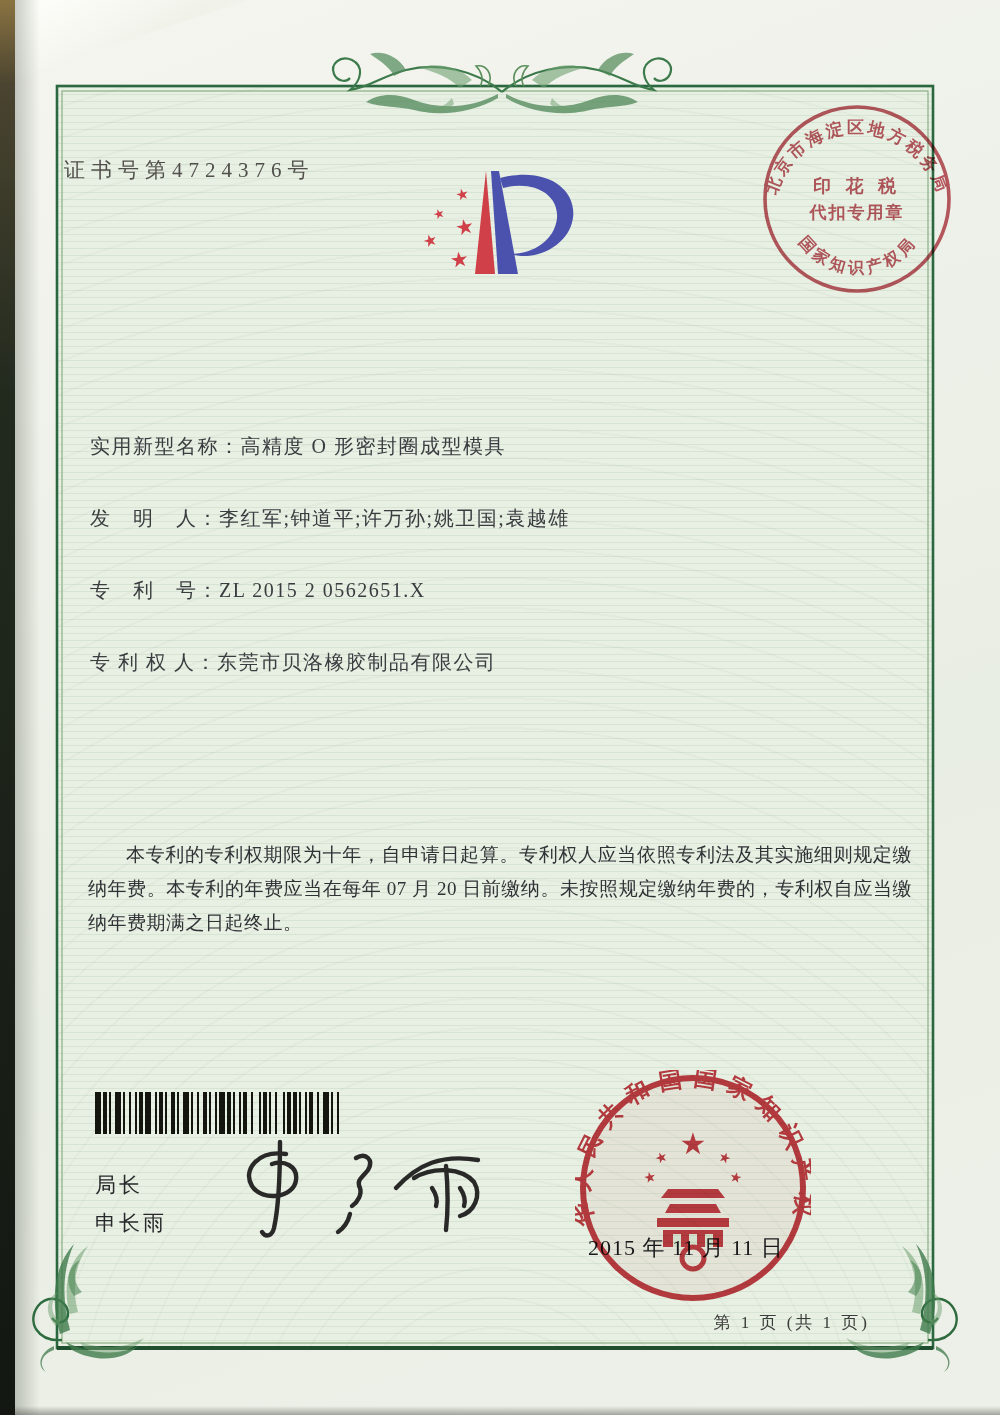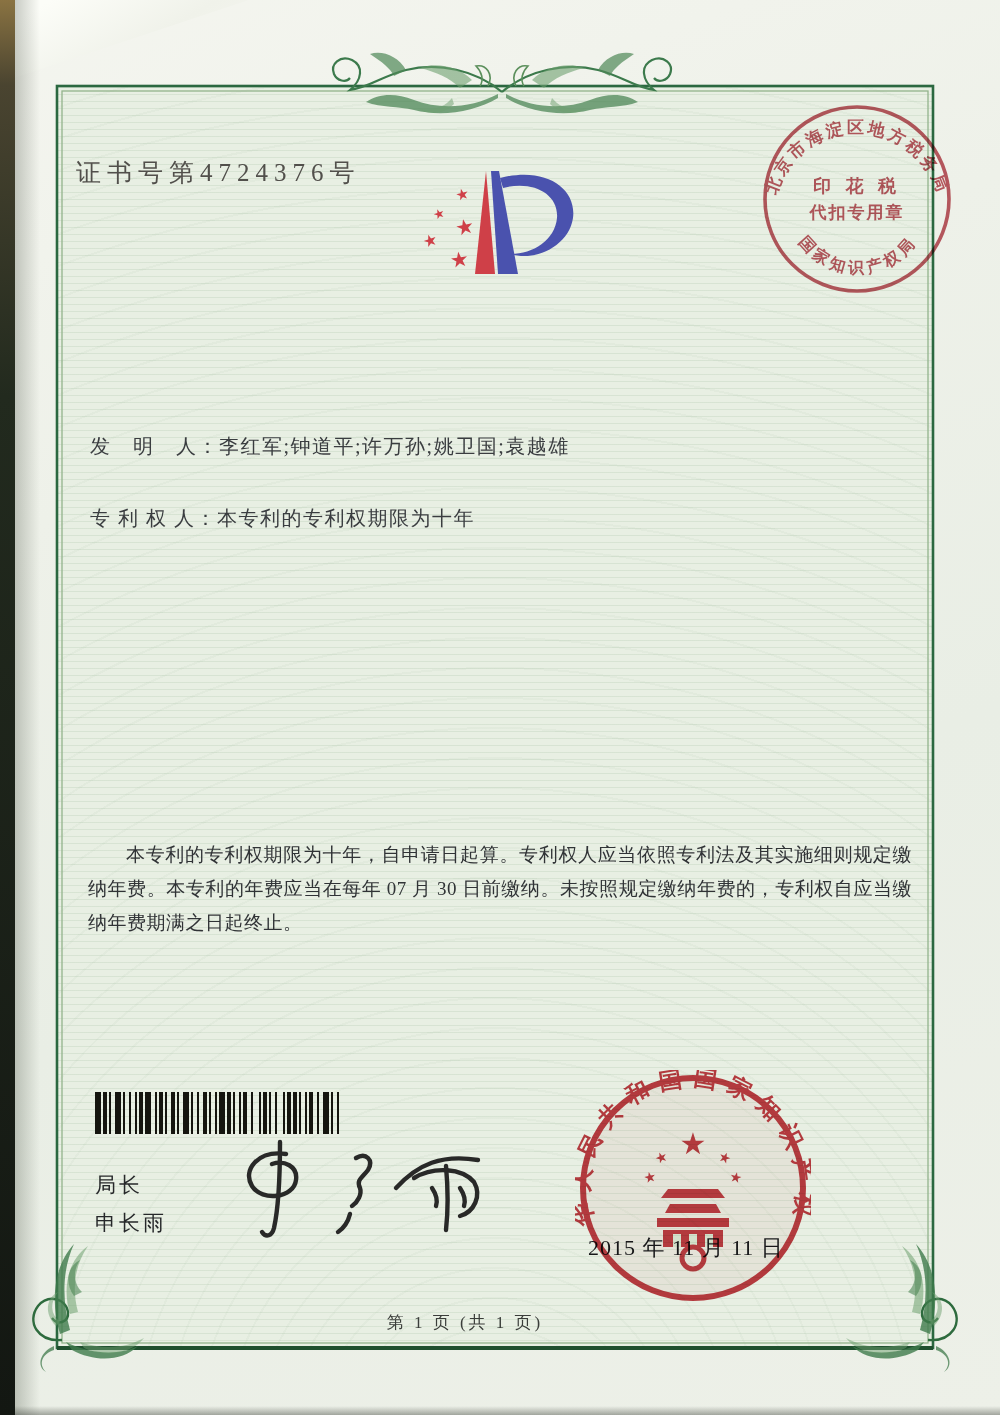--- a/index.html
+++ b/index.html
@@ -18,36 +18,36 @@
         clip-path:polygon(0 0,100% 0,0 100%);}
   .inner-texture{position:absolute;left:57px;top:86px;width:876px;height:1262px;
         background-color:#e8efe3;
         background-image:
           repeating-linear-gradient(0deg,rgba(120,160,120,.15) 0px,rgba(120,160,120,.15) 1px,rgba(120,160,120,0) 1px,rgba(120,160,120,0) 7px),
           repeating-radial-gradient(circle at 50% 108%,rgba(110,150,110,.05) 0 2px,rgba(110,150,110,0) 2px 30px);}
   .frame-svg,.content,.stamp,.seal{position:absolute;}
   .frame-svg{left:0;top:0;z-index:3;}
   .content{z-index:5;}
 
-  .cert-number{left:76px;top:156px;font-size:25px;letter-spacing:6px;color:#514f4b;}
+  .cert-number{left:64px;top:156px;font-size:21px;letter-spacing:6px;color:#514f4b;}
   .logo-box{left:405px;top:146px;width:215px;height:150px;}
   .title{left:60px;top:297px;width:810px;text-align:center;font-size:44px;font-weight:700;
          letter-spacing:15px;color:#1e2023;}
   .fields{left:90px;top:433px;width:760px;display:flex;flex-direction:column;gap:45px;}
   .field{font-size:20px;color:#3a3d40;letter-spacing:1.5px;white-space:nowrap;}
   .paras{left:88px;top:838px;width:824px;color:#303336;}
   .paras p{margin:0;font-size:19px;line-height:34px;text-indent:2em;text-align:justify;letter-spacing:.5px;}
   .barcode{left:95px;top:1092px;width:266px;height:42px;font-size:0;}
   .barcode span{display:inline-block;height:100%;}
   .bc-bar{background:#15150f;}
   .bc-space{background:transparent;}
   .signer{left:95px;top:1166px;font-size:21px;color:#26282a;letter-spacing:3px;line-height:38px;}
   .signature{left:228px;top:1136px;z-index:5;}
   .seal-date{left:588px;top:1233px;font-size:22px;color:#17181a;letter-spacing:1px;z-index:5;}
-  .footer{left:60px;top:1311px;width:810px;text-align:center;font-size:17px;color:#3a3d3a;letter-spacing:3px;}
+  .footer{left:60px;top:1311px;width:810px;text-align:right;font-size:17px;color:#3a3d3a;letter-spacing:3px;}
 
   .stamp{left:758px;top:100px;width:198px;height:198px;z-index:6;mix-blend-mode:multiply;opacity:.92;}
   .seal{left:575px;top:1070px;width:236px;height:236px;z-index:6;mix-blend-mode:multiply;opacity:.95;}
   .sig-svg{mix-blend-mode:multiply;}
 </style>
 </head>
 <body>
 
 <div class="stage">
   <div class="paper"></div>
@@ -115,26 +115,28 @@
     </text>
     <text font-size="16" fill="#bb4d57" letter-spacing="4" font-weight="bold">
       <textPath href="#taxBot" startOffset="50%" text-anchor="middle">国家知识产权局</textPath>
     </text>
     <text x="99" y="92" font-size="18" fill="#bb4d57" text-anchor="middle" letter-spacing="5" font-weight="bold">印 花 税</text>
     <text x="99" y="118" font-size="17" fill="#bb4d57" text-anchor="middle" letter-spacing="2" font-weight="bold">代扣专用章</text>
   </svg>
 
 
   <div class="content fields">
+    <div class="field"><span>实用新型名称：</span><span>高精度 O 形密封圈成型模具</span></div>
     <div class="field"><span>发　明　人：</span><span>李红军;钟道平;许万孙;姚卫国;袁越雄</span></div>
-    <div class="field"><span>专 利 权 人：</span><span>本专利的专利权期限为十年</span></div>
+    <div class="field"><span>专　利　号：</span><span>ZL 2015 2 0562651.X</span></div>
+    <div class="field"><span>专 利 权 人：</span><span>东莞市贝洛橡胶制品有限公司</span></div>
   </div>
 
   <div class="content paras">
-    <p>本专利的专利权期限为十年，自申请日起算。专利权人应当依照专利法及其实施细则规定缴纳年费。本专利的年费应当在每年 07 月 30 日前缴纳。未按照规定缴纳年费的，专利权自应当缴纳年费期满之日起终止。</p>
+    <p>本专利的专利权期限为十年，自申请日起算。专利权人应当依照专利法及其实施细则规定缴纳年费。本专利的年费应当在每年 07 月 20 日前缴纳。未按照规定缴纳年费的，专利权自应当缴纳年费期满之日起终止。</p>
   </div>
 
   <div class="content barcode"><span class="bc-bar" style="width: 6px;"></span><span class="bc-space" style="width: 2px;"></span><span class="bc-bar" style="width: 4px;"></span><span class="bc-space" style="width: 2px;"></span><span class="bc-bar" style="width: 2px;"></span><span class="bc-space" style="width: 4px;"></span><span class="bc-bar" style="width: 6px;"></span><span class="bc-space" style="width: 2px;"></span><span class="bc-bar" style="width: 2px;"></span><span class="bc-space" style="width: 4px;"></span><span class="bc-bar" style="width: 2px;"></span><span class="bc-space" style="width: 4px;"></span><span class="bc-bar" style="width: 2px;"></span><span class="bc-space" style="width: 2px;"></span><span class="bc-bar" style="width: 4px;"></span><span class="bc-space" style="width: 2px;"></span><span class="bc-bar" style="width: 6px;"></span><span class="bc-space" style="width: 4px;"></span><span class="bc-bar" style="width: 2px;"></span><span class="bc-space" style="width: 2px;"></span><span class="bc-bar" style="width: 4px;"></span><span class="bc-space" style="width: 2px;"></span><span class="bc-bar" style="width: 2px;"></span><span class="bc-space" style="width: 4px;"></span><span class="bc-bar" style="width: 4px;"></span><span class="bc-space" style="width: 2px;"></span><span class="bc-bar" style="width: 2px;"></span><span class="bc-space" style="width: 4px;"></span><span class="bc-bar" style="width: 6px;"></span><span class="bc-space" style="width: 2px;"></span><span class="bc-bar" style="width: 2px;"></span><span class="bc-space" style="width: 4px;"></span><span class="bc-bar" style="width: 2px;"></span><span class="bc-space" style="width: 4px;"></span><span class="bc-bar" style="width: 4px;"></span><span class="bc-space" style="width: 2px;"></span><span class="bc-bar" style="width: 2px;"></span><span class="bc-space" style="width: 4px;"></span><span class="bc-bar" style="width: 2px;"></span><span class="bc-space" style="width: 2px;"></span><span class="bc-bar" style="width: 6px;"></span><span class="bc-space" style="width: 2px;"></span><span class="bc-bar" style="width: 4px;"></span><span class="bc-space" style="width: 2px;"></span><span class="bc-bar" style="width: 2px;"></span><span class="bc-space" style="width: 4px;"></span><span class="bc-bar" style="width: 2px;"></span><span class="bc-space" style="width: 2px;"></span><span class="bc-bar" style="width: 4px;"></span><span class="bc-space" style="width: 4px;"></span><span class="bc-bar" style="width: 2px;"></span><span class="bc-space" style="width: 6px;"></span><span class="bc-bar" style="width: 2px;"></span><span class="bc-space" style="width: 2px;"></span><span class="bc-bar" style="width: 4px;"></span><span class="bc-space" style="width: 2px;"></span><span class="bc-bar" style="width: 2px;"></span><span class="bc-space" style="width: 4px;"></span><span class="bc-bar" style="width: 2px;"></span><span class="bc-space" style="width: 6px;"></span><span class="bc-bar" style="width: 2px;"></span><span class="bc-space" style="width: 2px;"></span><span class="bc-bar" style="width: 4px;"></span><span class="bc-space" style="width: 2px;"></span><span class="bc-bar" style="width: 4px;"></span><span class="bc-space" style="width: 2px;"></span><span class="bc-bar" style="width: 2px;"></span><span class="bc-space" style="width: 4px;"></span><span class="bc-bar" style="width: 2px;"></span><span class="bc-space" style="width: 2px;"></span><span class="bc-bar" style="width: 4px;"></span><span class="bc-space" style="width: 4px;"></span><span class="bc-bar" style="width: 2px;"></span><span class="bc-space" style="width: 4px;"></span><span class="bc-bar" style="width: 6px;"></span><span class="bc-space" style="width: 2px;"></span><span class="bc-bar" style="width: 2px;"></span><span class="bc-space" style="width: 4px;"></span><span class="bc-bar" style="width: 2px;"></span><span class="bc-space" style="width: 4px;"></span></div>
 
   <div class="content signer">
     <div>局长</div>
     <div>申长雨</div>
   </div>
 
   <div class="content signature">

